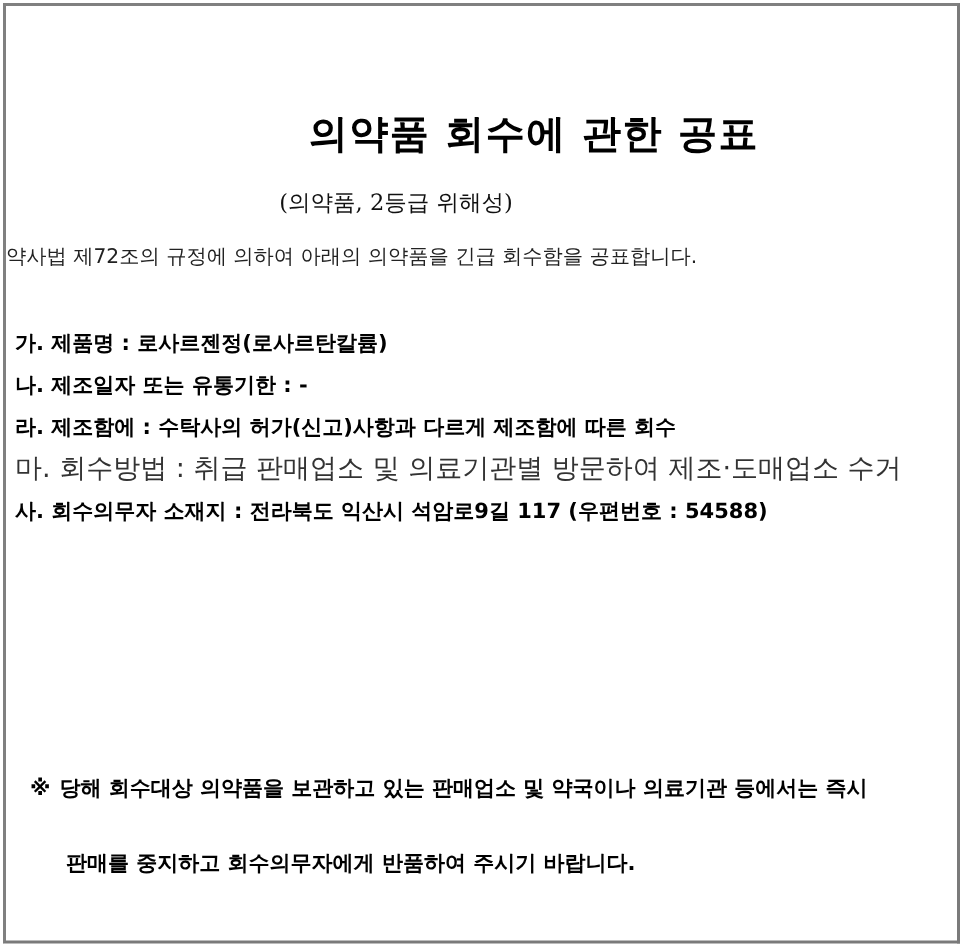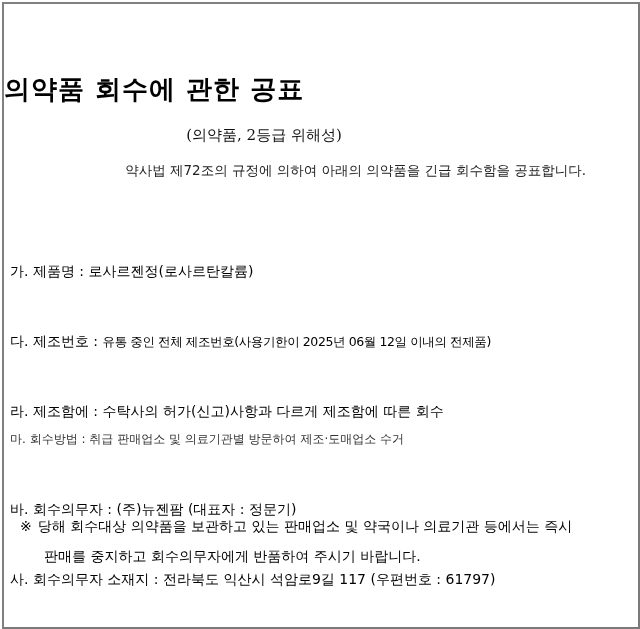--- a/index.html
+++ b/index.html
@@ -3,80 +3,76 @@
   <meta charset="utf-8">
   <style>
     html, body { margin: 0; padding: 0; background: #ffffff; }
     body { width: 640px; height: 629px; position: relative; overflow: hidden; }
     .frame {
       position: absolute; left: 2px; top: 2px; width: 634px; height: 623px;
       border: 2px solid #808080; border-right-color: #7a7a7a; border-bottom-color: #7a7a7a;
       background: #ffffff; box-sizing: content-box;
     }
     .title {
-      position: absolute; left: 0; top: 68px; width: 502px; text-align: left;
+      position: absolute; left: 0; top: 68px; width: 502px; text-align: right;
       font-family: "DejaVu Sans", sans-serif; font-weight: bold; font-size: 26px;
       color: #000; letter-spacing: 1px;
     }
     .subtitle {
       position: absolute; left: 0; top: 122px; width: 520px; text-align: center;
       font-family: "DejaVu Serif", serif; font-size: 15px; color: #111;
     }
     .intro {
-      position: absolute; left: 0; top: 158px; width: 582px; text-align: right;
+      position: absolute; left: 0; top: 158px; width: 582px; text-align: left;
       font-family: "DejaVu Sans", sans-serif; font-size: 13.5px; color: #222;
     }
     .items { position: absolute; left: 6px; top: 216px; width: 620px; }
     .item {
       height: 28px; line-height: 18px; white-space: nowrap;
       font-family: "DejaVu Sans", sans-serif; font-size: 14px; color: #000;
     }
-    .item.bold { font-weight: normal; margin-top: 42px; }
-    .item.light { color: #333; font-weight: normal; font-size: 12px; }
+    .item.bold { font-weight: bold; }
+    .item.light { color: #333; font-weight: normal; font-size: 18px; }
     .item .value.condensed { font-size: 12.5px; letter-spacing: -0.4px; }
     .notice {
       position: absolute; left: 16px; top: 507px; width: 612px;
-      font-family: "DejaVu Sans", sans-serif; font-weight: normal; font-size: 14px; color: #000;
+      font-family: "DejaVu Sans", sans-serif; font-weight: bold; font-size: 14px; color: #000;
       line-height: 30px;
     }
-    .notice .line2 { padding-left: 24px; display: block; }
+    .notice .line2 { padding-left: 24px; display: block; margin-top: 20px; }
     .notice .mark { margin-right: 6px; }
   </style>
 </head>
 <body>
 
 <div class="frame">
   <div class="title">의약품 회수에 관한 공표</div>
   <div class="subtitle">(의약품, 2등급 위해성)</div>
   <div class="intro">약사법 제72조의 규정에 의하여 아래의 의약품을 긴급 회수함을 공표합니다.</div>
 
   <div class="items">
     <div class="item bold">
       <span>가.</span>
       <span>제품명</span><span> : </span><span>로사르젠정(로사르탄칼륨)</span>
     </div>
     <div class="item bold">
-      <span>다.</span>
-      <span>제조번호</span><span> : </span><span class="value condensed">유통 중인 전체 제조번호(사용기한이 2025년 06월 12일 이내의 전제품)</span>
+      <span>나.</span>
+      <span>제조일자 또는 유통기한</span><span> : </span><span>-</span>
     </div>
     <div class="item bold">
       <span>라.</span>
       <span>제조함에</span><span> : </span><span>수탁사의 허가(신고)사항과 다르게 제조함에 따른 회수</span>
     </div>
     <div class="item light">
       <span>마.</span>
       <span>회수방법</span><span> : </span><span>취급 판매업소 및 의료기관별 방문하여 제조·도매업소 수거</span>
     </div>
     <div class="item bold">
-      <span>바.</span>
-      <span>회수의무자</span><span> : </span><span>(주)뉴젠팜 (대표자 : 정문기)</span>
-    </div>
-    <div class="item bold">
       <span>사.</span>
-      <span>회수의무자 소재지</span><span> : </span><span>전라북도 익산시 석암로9길 117 (우편번호 : 61797)</span>
+      <span>회수의무자 소재지</span><span> : </span><span>전라북도 익산시 석암로9길 117 (우편번호 : 54588)</span>
     </div>
   </div>
 
   <div class="notice">
     <span class="mark">※</span><span>당해 회수대상 의약품을 보관하고 있는 판매업소 및 약국이나 의료기관 등에서는 즉시</span>
     <span class="line2">판매를 중지하고 회수의무자에게 반품하여 주시기 바랍니다.</span>
   </div>
 </div>
 
 </body></html>

